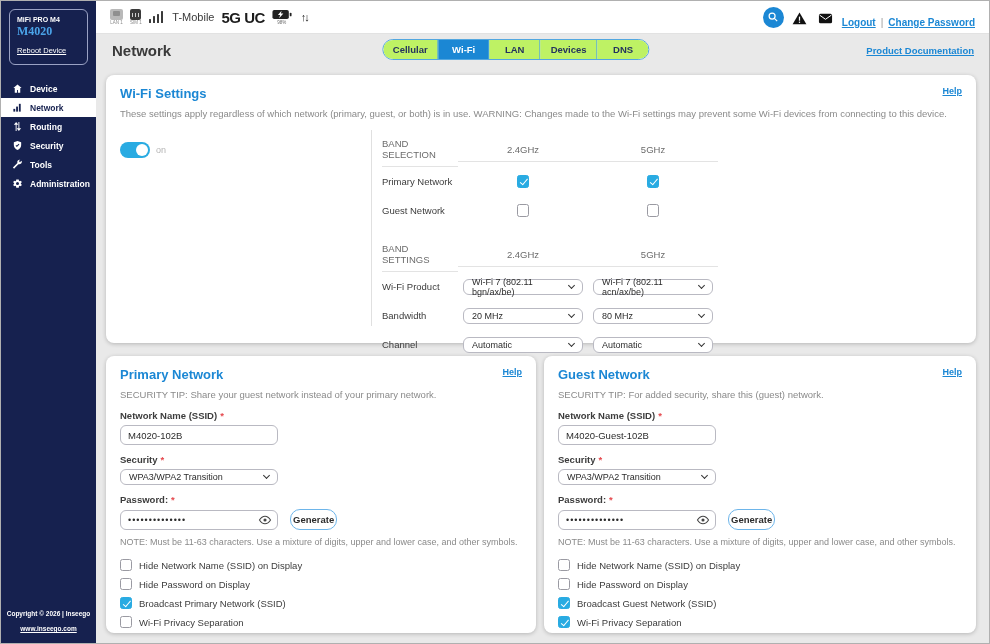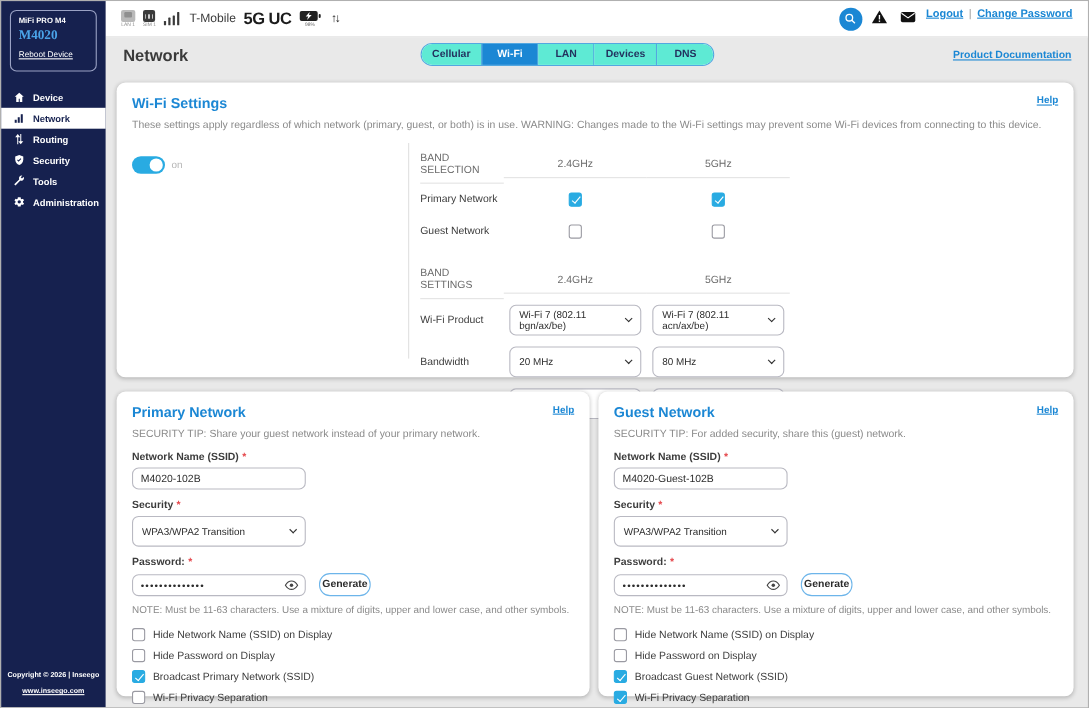--- a/index.html
+++ b/index.html
@@ -50,39 +50,39 @@
   .sim-box::after { content:""; position:absolute; left:2px; top:4px; width:7px; height:4px;
     background:repeating-linear-gradient(90deg,#cfcfcf 0 1px,#3a3a3a 1px 3px); }
   .signal-bars { display:flex; align-items:flex-end; gap:1.5px; height:12px; }
   .signal-bars i { width:2.5px; background:#3a3a3a; border-radius:0.5px; display:block; }
   .carrier { font-size:11px; color:#3a3a3a; margin-left:2px; }
   .network-type { font-size:15px; font-weight:700; color:#1c1c1c; letter-spacing:-0.5px; }
   .battery-wrap { display:flex; flex-direction:column; align-items:center; line-height:1; }
   .battery-wrap svg { width:20px; height:11px; }
   .battery-caption { font-size:4.5px; color:#6b6b6b; margin-top:0.5px; }
   .arrows { font-size:11px; font-weight:700; color:#1c1c1c; letter-spacing:-2px; margin-left:2px; }
-  .topbar-right { margin-left:auto; display:flex; align-items:flex-start; gap:6px; }
+  .topbar-right { margin-left:auto; display:flex; align-items:flex-end; gap:6px; }
   .search-btn { width:21px; height:21px; border-radius:50%; background:#1b87d4; display:flex; align-items:center; justify-content:center; cursor:pointer; }
   .search-btn svg { width:12px; height:12px; }
   .icon-btn { width:20px; height:18px; display:flex; align-items:center; justify-content:center; cursor:pointer; }
   .icon-btn svg { width:17px; height:15px; }
   .top-links { font-size:10px; font-weight:700; display:flex; align-items:center; gap:5px; }
   .top-link { color:#1b87d4; text-decoration:underline; cursor:pointer; }
   .top-sep { color:#9a9a9a; font-weight:400; }
 
   
   .subheader { position:absolute; left:95px; top:33px; right:0; height:38px; }
   .page-title { position:absolute; left:16px; top:8px; font-size:15px; font-weight:700; color:#3a3a3a; }
   .tabs {
     position:absolute; left:50%; transform:translateX(-60%); top:5px;
     display:flex; border:1px solid #53a7e0; border-radius:12px; overflow:hidden; background:#fff;
   }
   .tab {
     min-width:51px; padding:4px 10px; font-size:9.5px; font-weight:700; color:#23325e;
-    text-align:center; border-right:1px solid #53a7e0; cursor:pointer; background:#5eead4;
+    text-align:center; border-right:1px solid #53a7e0; cursor:pointer; background:#bef264;
   }
   .tab:last-child { border-right:none; }
   .tab.active { background:#1b87d4; color:#fff; }
   .doc-link { position:absolute; right:15px; top:11px; font-size:9.5px; font-weight:600; color:#1b87d4; text-decoration:underline; cursor:pointer; }
 
   
   .card { position:absolute; background:#fff; border-radius:8px; box-shadow:0 1px 4px rgba(0,0,0,0.22); }
   .card-head { display:flex; justify-content:space-between; align-items:flex-start; padding:11px 14px 0 14px; }
   .card-title { font-size:13px; font-weight:700; color:#1b87d4; }
   .help-link { font-size:9px; font-weight:600; color:#1b87d4; text-decoration:underline; cursor:pointer; }
@@ -98,21 +98,21 @@
   .toggle-state { font-size:9px; color:#b5b5b5; }
   .wifi-right { flex:1; padding:0 0 0 10px; }
   .band-grid { display:grid; grid-template-columns:76px 130px 130px; align-items:center; }
   .bg-head { font-size:9.5px; color:#6b6b6b; padding:8px 0 6px 0; border-bottom:1px solid #e3e3e3; }
   .bg-head.c { text-align:center; }
   .bg-label { font-size:9.5px; color:#3c3c3c; padding:9px 0; }
   .bg-cell { display:flex; justify-content:center; padding:6px 0; }
   .band-gap { height:10px; }
   .select {
     display:flex; align-items:center; justify-content:space-between;
-    border:1px solid #b9b9c2; border-radius:6px; background:#fff; height:28px;
+    border:1px solid #b9b9c2; border-radius:6px; background:#fff; height:16px;
     padding:0 8px; font-size:9px; color:#2c2c2c; cursor:pointer; width:120px; margin:0 auto;
   }
   .chev { width:5px; height:5px; border-right:1.6px solid #333; border-bottom:1.6px solid #333; transform:rotate(45deg); margin-top:-3px; flex:0 0 5px; }
   .sel-row { padding:5px 0; }
   .btn-row { display:flex; gap:9px; margin:14px 0 0 10px; }
   .btn-save {
     background:#1b2452; color:#fff; border:1px solid #1b2452; border-radius:5px;
     font-size:10px; font-weight:700; padding:5px 14px; cursor:pointer; font-family:inherit;
   }
   .btn-cancel {

